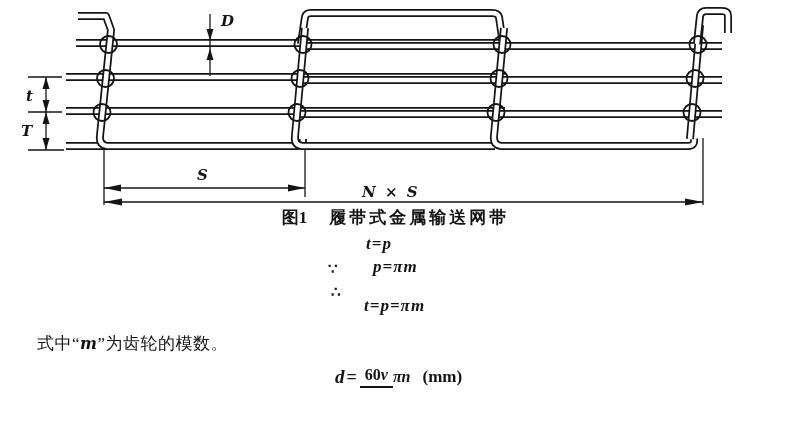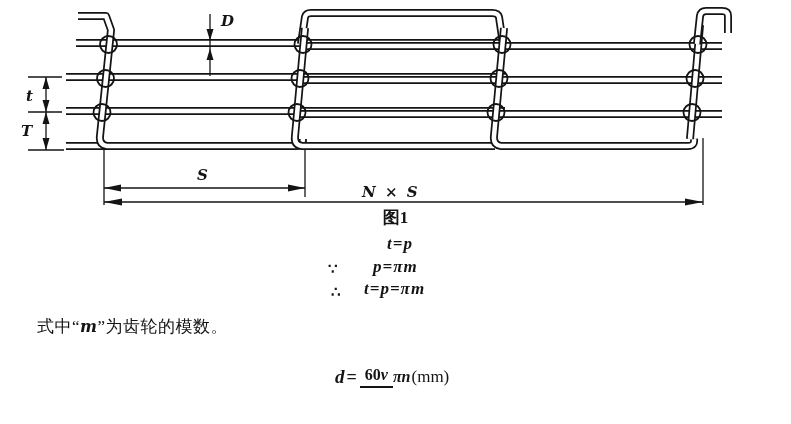--- a/index.html
+++ b/index.html
@@ -38,21 +38,21 @@
   }
   .formula i{font-weight:bold;}
   .formula .lhs{font-size:19px;margin-right:2px;}
   .formula .equals{font-weight:bold;margin-right:3px;}
   .frac{
     display:inline-flex;flex-direction:row;align-items:center;
     font-size:16px;line-height:1.15;
   }
   .frac .num{border-bottom:2px solid #141414;padding:0 5px 1px 5px;font-weight:bold;}
   .frac .den{padding-top:1px;font-weight:bold;text-align:center;}
-  .unit{margin-left:1px;font-weight:normal;font-size:17px;}
+  .unit{margin-left:12px;font-weight:bold;font-size:17px;}
   svg text{
     font-family:"DejaVu Serif","Liberation Serif",serif;
     font-style:italic;font-weight:bold;
     fill:#141414;
   }
 </style>
 </head>
 <body>
 
 <div class="page">
@@ -154,29 +154,30 @@
       <line x1="703" y1="138" x2="703" y2="205"></line>
       <line x1="104" y1="202" x2="703" y2="202"></line>
       <polygon points="104,202 122,198.5 122,205.5" stroke="none"></polygon>
       <polygon points="703,202 685,198.5 685,205.5" stroke="none"></polygon>
     </g>
     <text x="362" y="197" font-size="15" letter-spacing="2">N × S</text>
   </svg>
 
   <div class="caption">
     <span>图1</span>
+    <span class="title">履带式金属输送网带</span>
   </div>
 
-  <span class="eq" style="left:387px;top:234px;">t=p</span>
+  <span class="eq" style="left:366px;top:234px;">t=p</span>
   <span class="sym" style="left:328px;top:260px;">∵</span>
   <span class="eq" style="left:373px;top:257px;">p=πm</span>
   <span class="sym" style="left:331px;top:283px;">∴</span>
-  <span class="eq" style="left:364px;top:279px;">t=p=πm</span>
+  <span class="eq" style="left:364px;top:296px;">t=p=πm</span>
 
-  <p class="para" style="left:37px;top:298px;text-align:right;">
+  <p class="para" style="left:37px;top:315px;text-align:right;">
     <span>式中“</span><i>m</i><span>”为齿轮的模数。</span>
   </p>
 
   <div class="formula">
     <i class="lhs">d</i>
     <span class="equals">=</span>
     <span class="frac">
       <span class="num"><span>60</span><i>v</i></span>
       <span class="den"><i>πn</i></span>
     </span>

